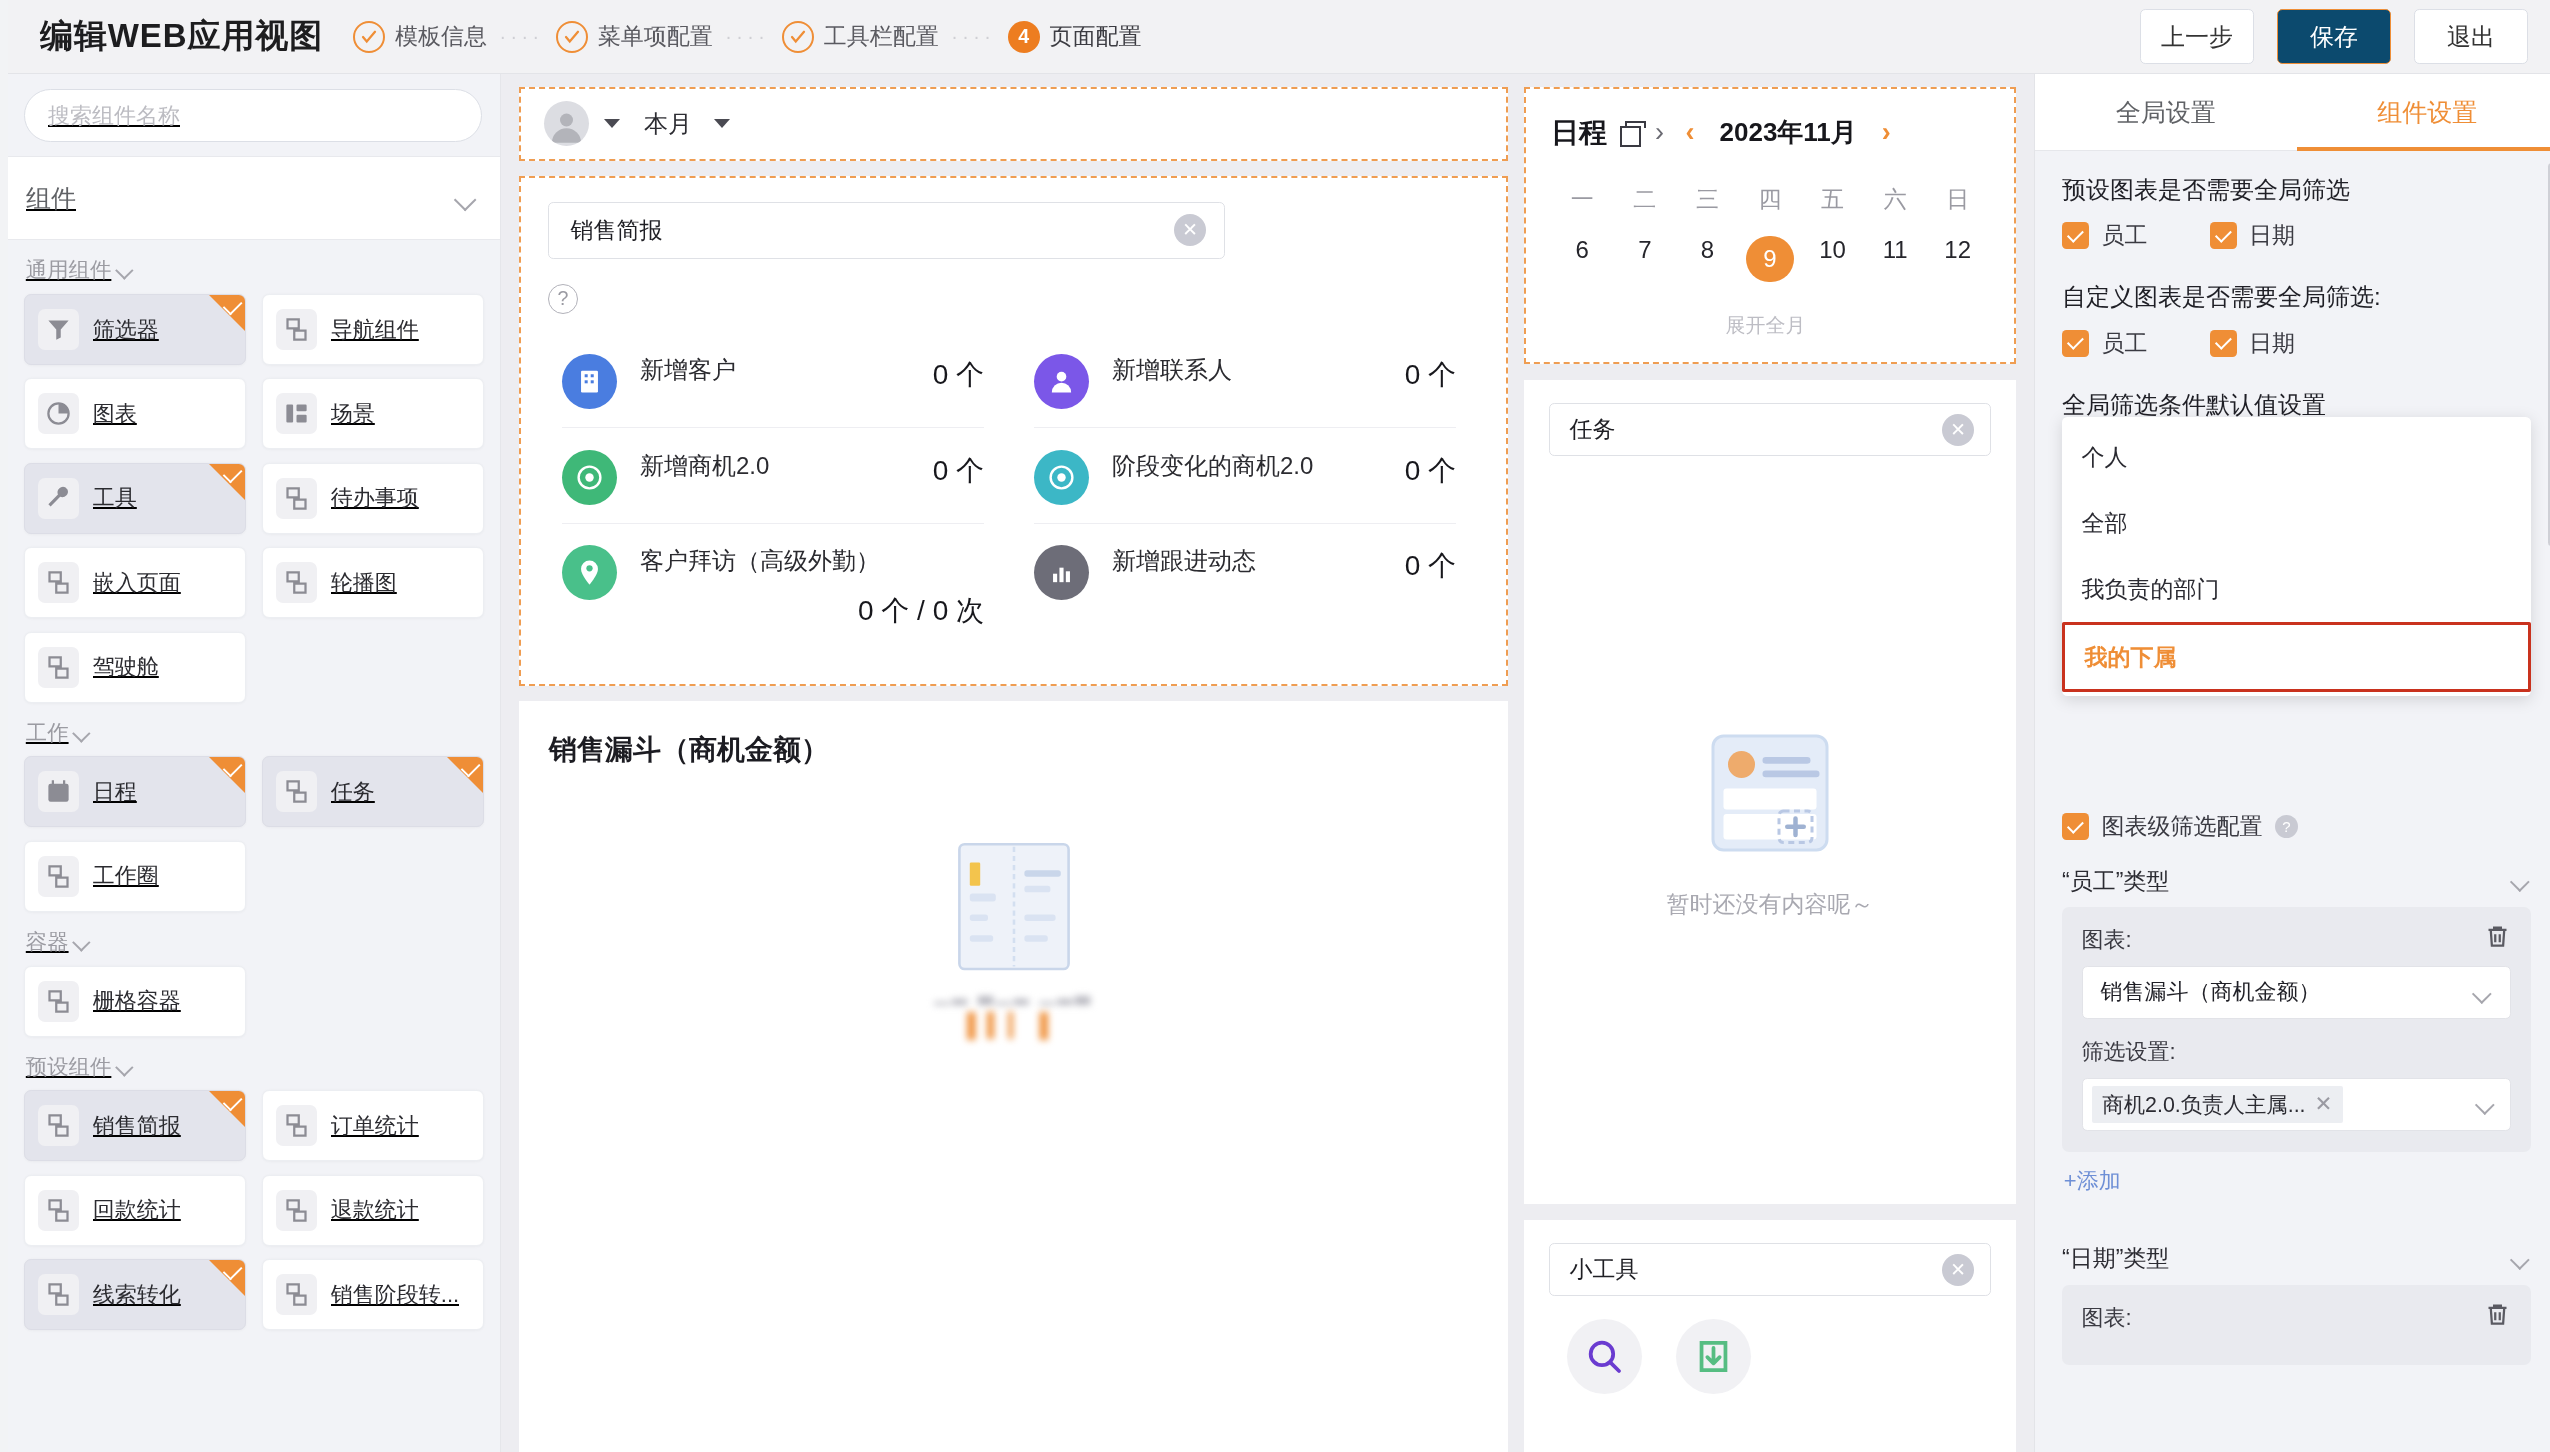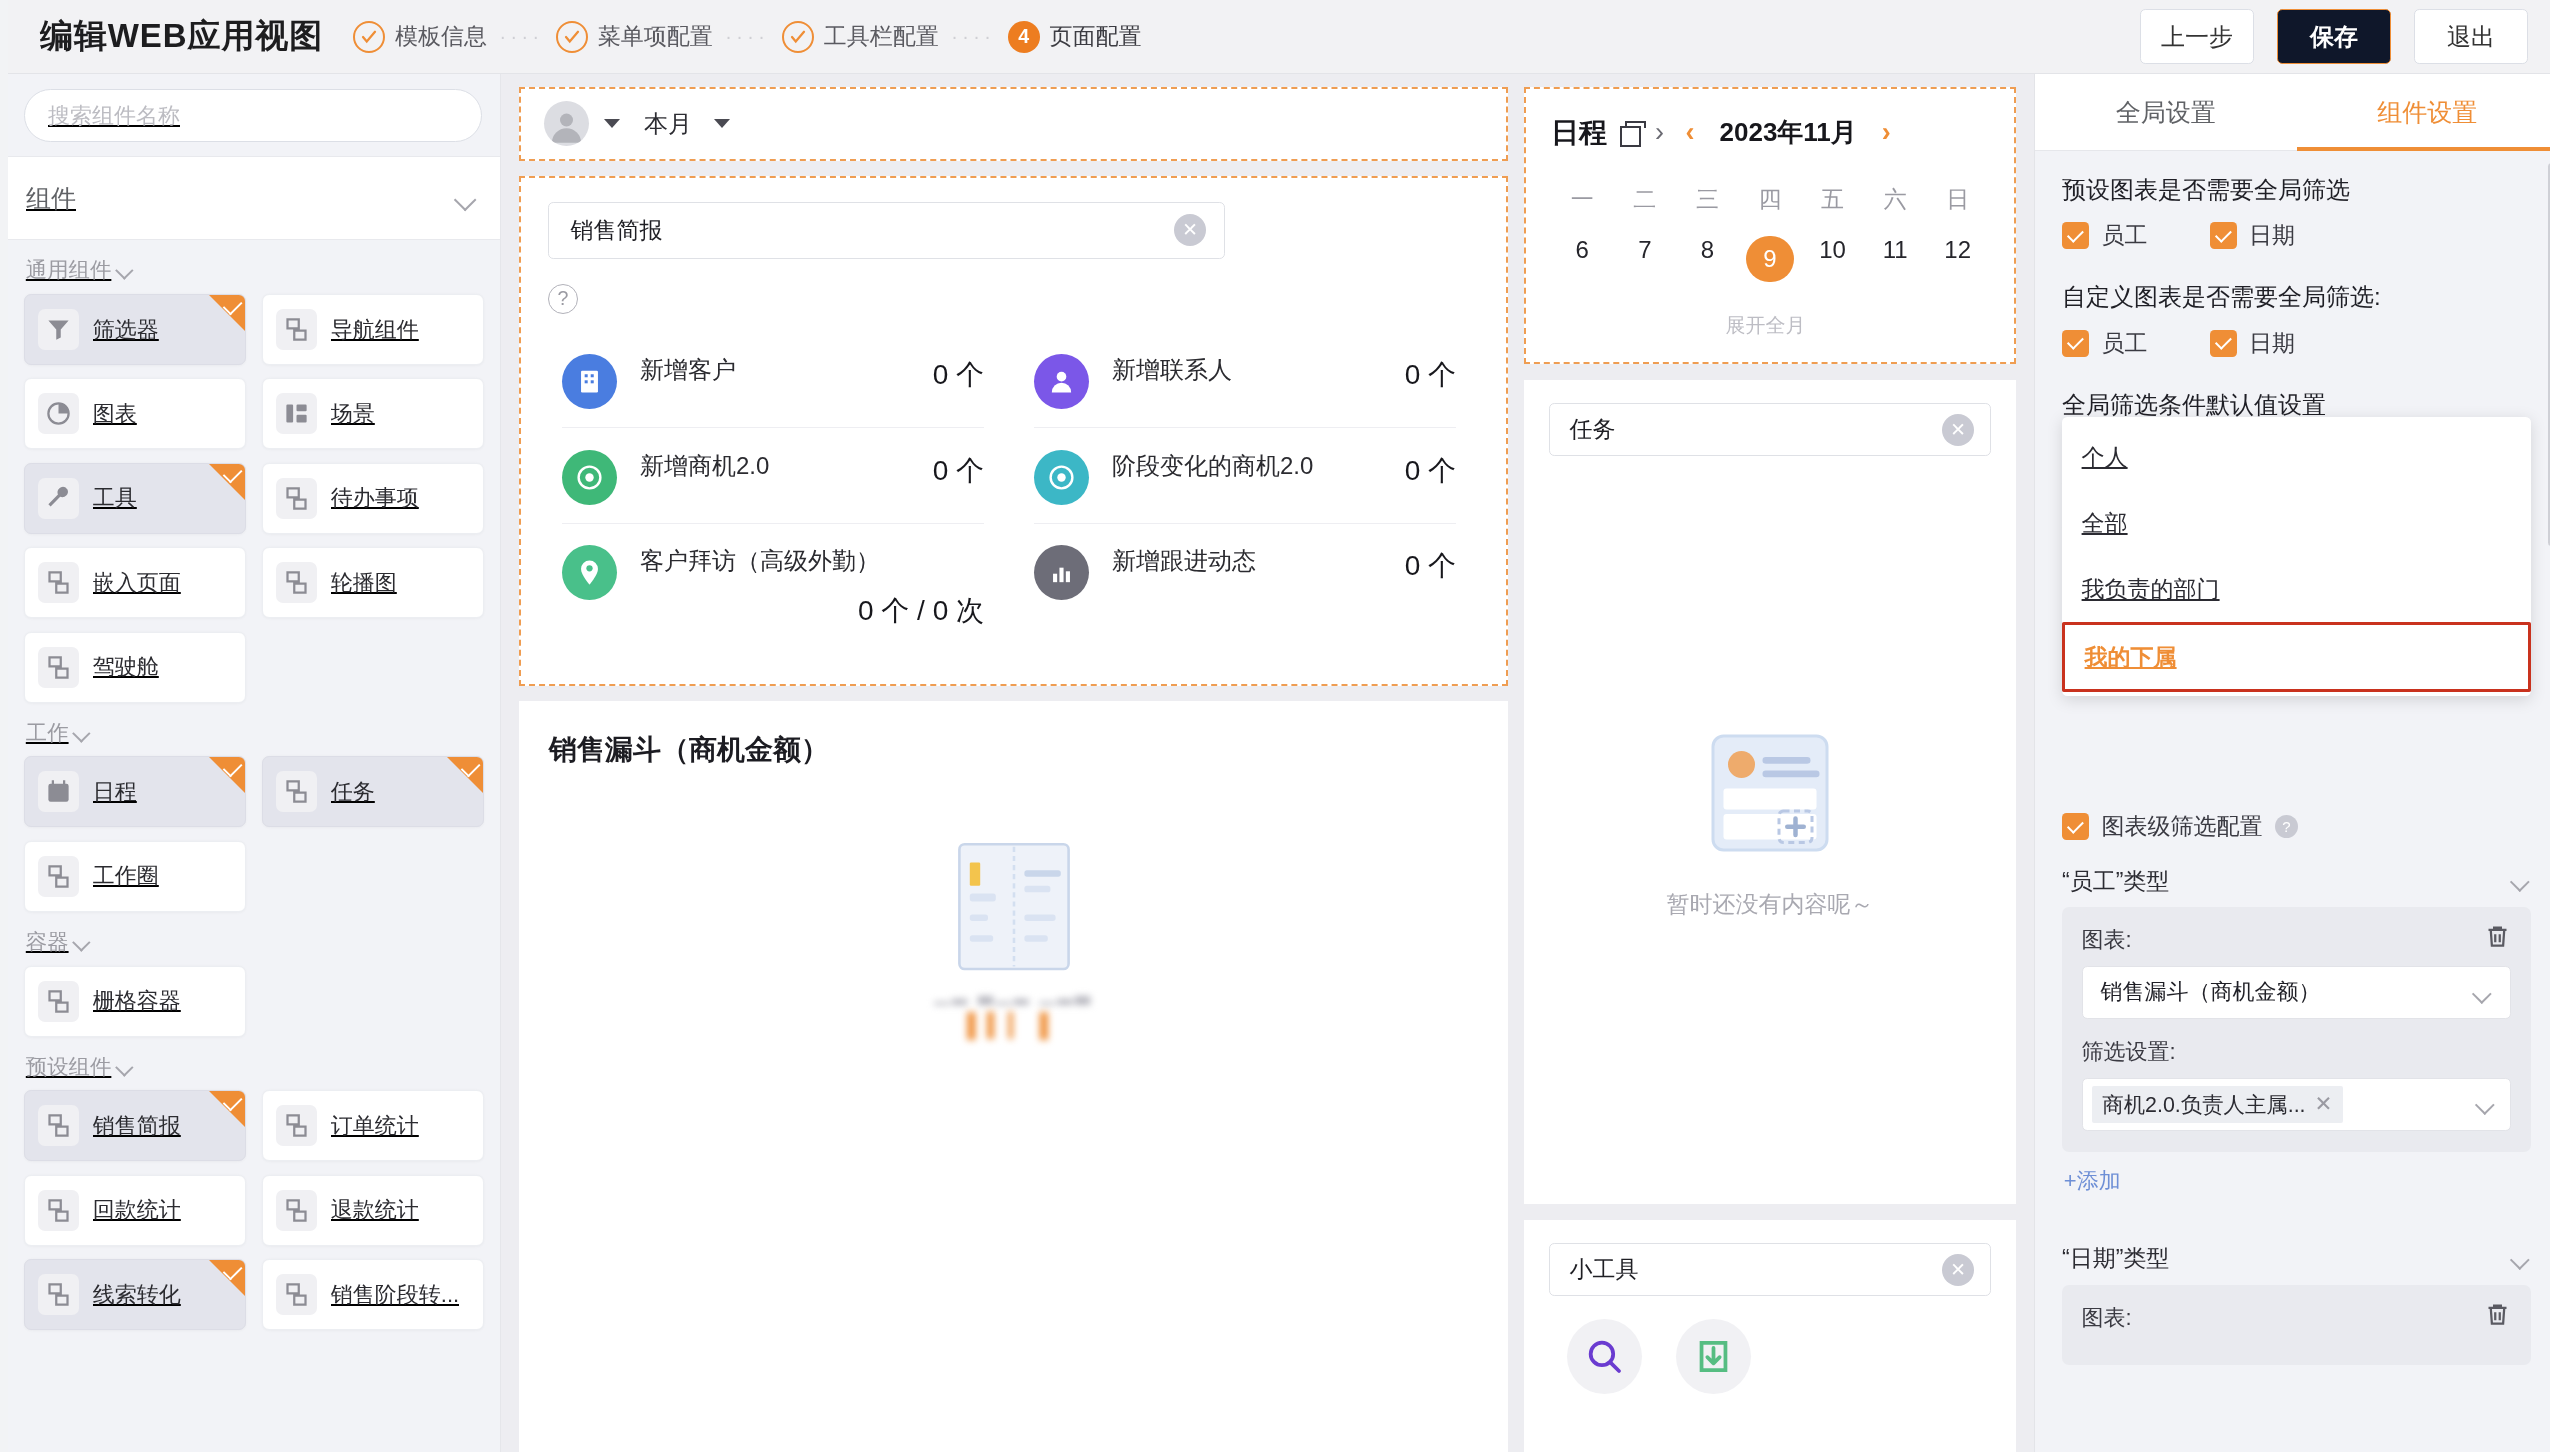--- a/index.html
+++ b/index.html
@@ -29,21 +29,21 @@
   .step-circle.active { background: #ed7d20; color: #fff; }
   .step-label { font-size: 23px; color: #5a5a60; }
   .step.is-active .step-label { color: #3c3c42; }
   .step-dots { margin: 0 12.5px; letter-spacing: 4.5px; color: #cfcfd4; font-size: 19.6px; user-select: none; }
   .topbar-actions { display: flex; align-items: center; gap: 23px; }
   .btn {
     height: 55px; min-width: 114px; padding: 0 19.6px; border-radius: 5.3px;
     font-size: 24px; display: flex; align-items: center; justify-content: center;
     cursor: pointer; border: 0.9px solid #dcdfe6; background: #fff; color: #333;
   }
-  .btn.primary { background: #0f172a; border-color: #ef8e36; color: #fff; font-weight: bold; }
+  .btn.primary { background: #0c4a6e; border-color: #ef8e36; color: #fff; }
 
   
   .body { flex: 1; display: flex; min-height: 0; }
 
   
   .sidebar {
     width: 493px; min-width: 493px; background: #f2f3f7;
     display: flex; flex-direction: column; border-right: 0.9px solid #e5e6ea;
     overflow: hidden;
     text-decoration: underline;
@@ -224,21 +224,21 @@
   .rp-sub { font-size: 23px; color: #2b2b32; margin: 5.3px 0 12.5px 0; }
   .select-box {
     width: 100%; height: 55px; border: 0.9px solid #ef9d52; border-radius: 5.3px; background: #fff;
     display: flex; align-items: center; justify-content: space-between; padding: 0 19.6px 0 19.6px;
     font-size: 23px; color: #1f1f26; cursor: pointer;
   }
   .dropdown {
     position: absolute; left: 27px; right: 27px; top: 266px; background: #fff; border-radius: 5.3px;
     box-shadow: 0 3.6px 16px rgba(0,0,0,0.13); z-index: 30; padding: 7.1px 0 3.6px 0;
   }
-  .dd-item { height: 66px; display: flex; align-items: center; padding: 0 19.6px; font-size: 23px; color: #2b2b32; cursor: pointer; text-decoration: underline; }
+  .dd-item { height: 66px; display: flex; align-items: center; padding: 0 19.6px; font-size: 23px; color: #2b2b32; cursor: pointer; }
   .dd-item.sel { color: #ef8e36; font-weight: bold; border: 3.6px solid #c9321e; border-radius: 1.8px; height: 70px; }
   .rp-after-dd { margin-top: 278px; }
   .group-head {
     display: flex; align-items: center; justify-content: space-between;
     font-size: 23px; color: #2b2b32; padding: 10.7px 0 10.7px 0;
   }
   .cfgbox { background: #e9eaef; border-radius: 7.1px; padding: 18px 19.6px 21.4px 19.6px; margin-bottom: 7.1px; position: relative; }
   .cfg-label { font-size: 22px; color: #3a3a42; margin-bottom: 10.7px; }
   .cfg-select {
     width: 100%; height: 53px; background: #fff; border: 0.9px solid #e2e3e8; border-radius: 5.3px;

